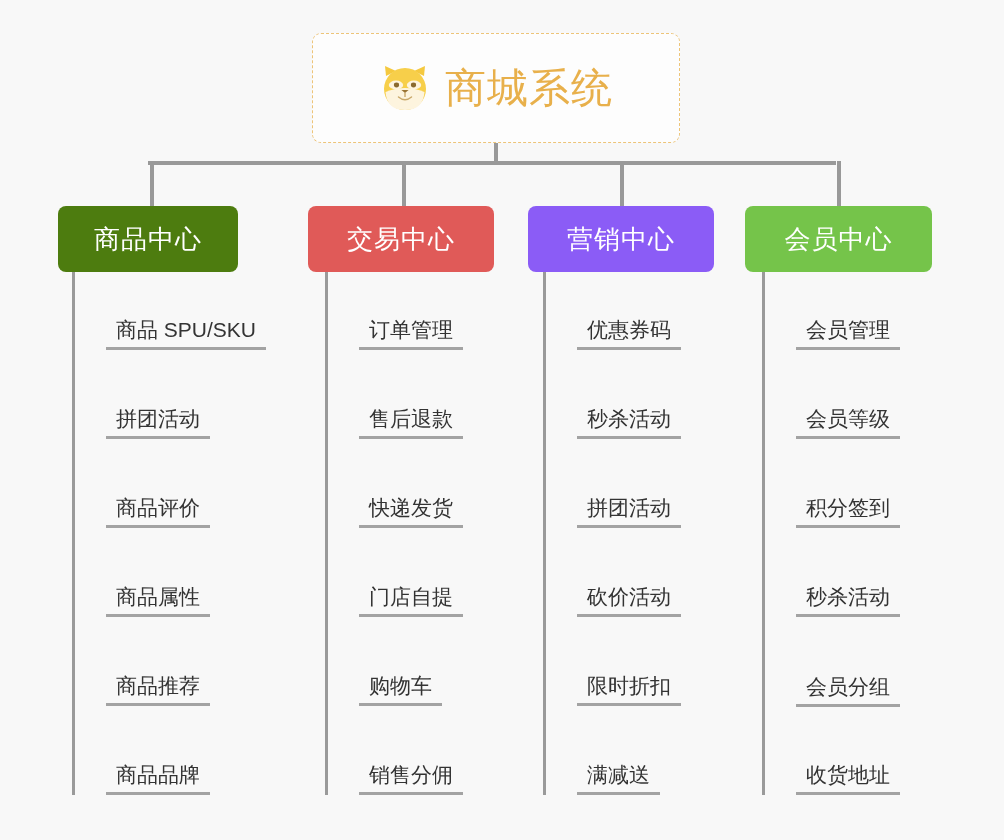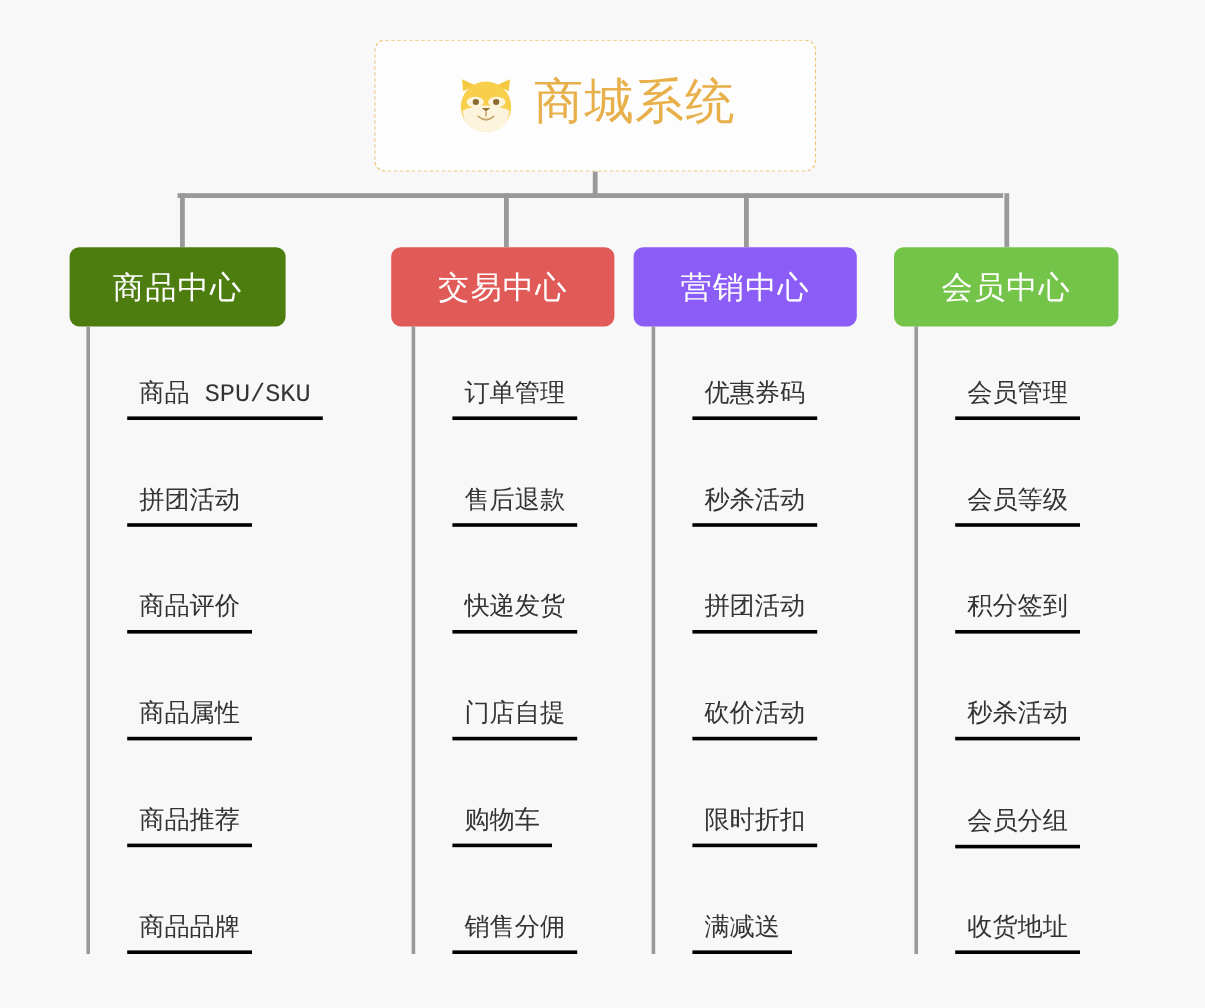--- a/index.html
+++ b/index.html
@@ -10,21 +10,20 @@
     background: #f8f8f8;
     font-family: "Liberation Sans", "DejaVu Sans", sans-serif;
     overflow: hidden;
   }
 
   #mindmap {
     position: relative;
     width: 1004px;
     height: 840px;
     background: #f8f8f8;
-    font-family: Liberation Mono, monospace;
   }
 
   
   .root-node {
     position: absolute;
     left: 312px;
     top: 33px;
     width: 368px;
     height: 110px;
     background: #fdfdfd;
@@ -63,21 +62,21 @@
   .bus { left: 148px; top: 161px; width: 688px; height: 4px; }
 
   
   .column {
     position: absolute;
     top: 0;
     width: 250px;
     height: 840px;
   }
   .col-0 { left: 56px;  }
-  .col-1 { left: 324px; }
+  .col-1 { left: 306px; }
   .col-2 { left: 526px; }
   .col-3 { left: 743px; }
 
   
   .cat-drop {
     position: absolute;
     top: 161px;
     width: 4px;
     height: 45px;
     background: #999999;
@@ -109,21 +108,21 @@
     height: 32px;
     display: flex;
     align-items: flex-end;
   }
   .leaf-label {
     font-size: 21px;
     line-height: 26px;
     color: #333333;
     white-space: nowrap;
     padding: 0 10px 4px 10px;
-    border-bottom: 3px solid #000000;
+    border-bottom: 3px solid #a3a3a3;
   }
 </style>
 </head>
 <body>
 
 <div id="mindmap">
 
   <div class="root-node">
     <svg class="root-logo" viewBox="0 0 52 52">
 

